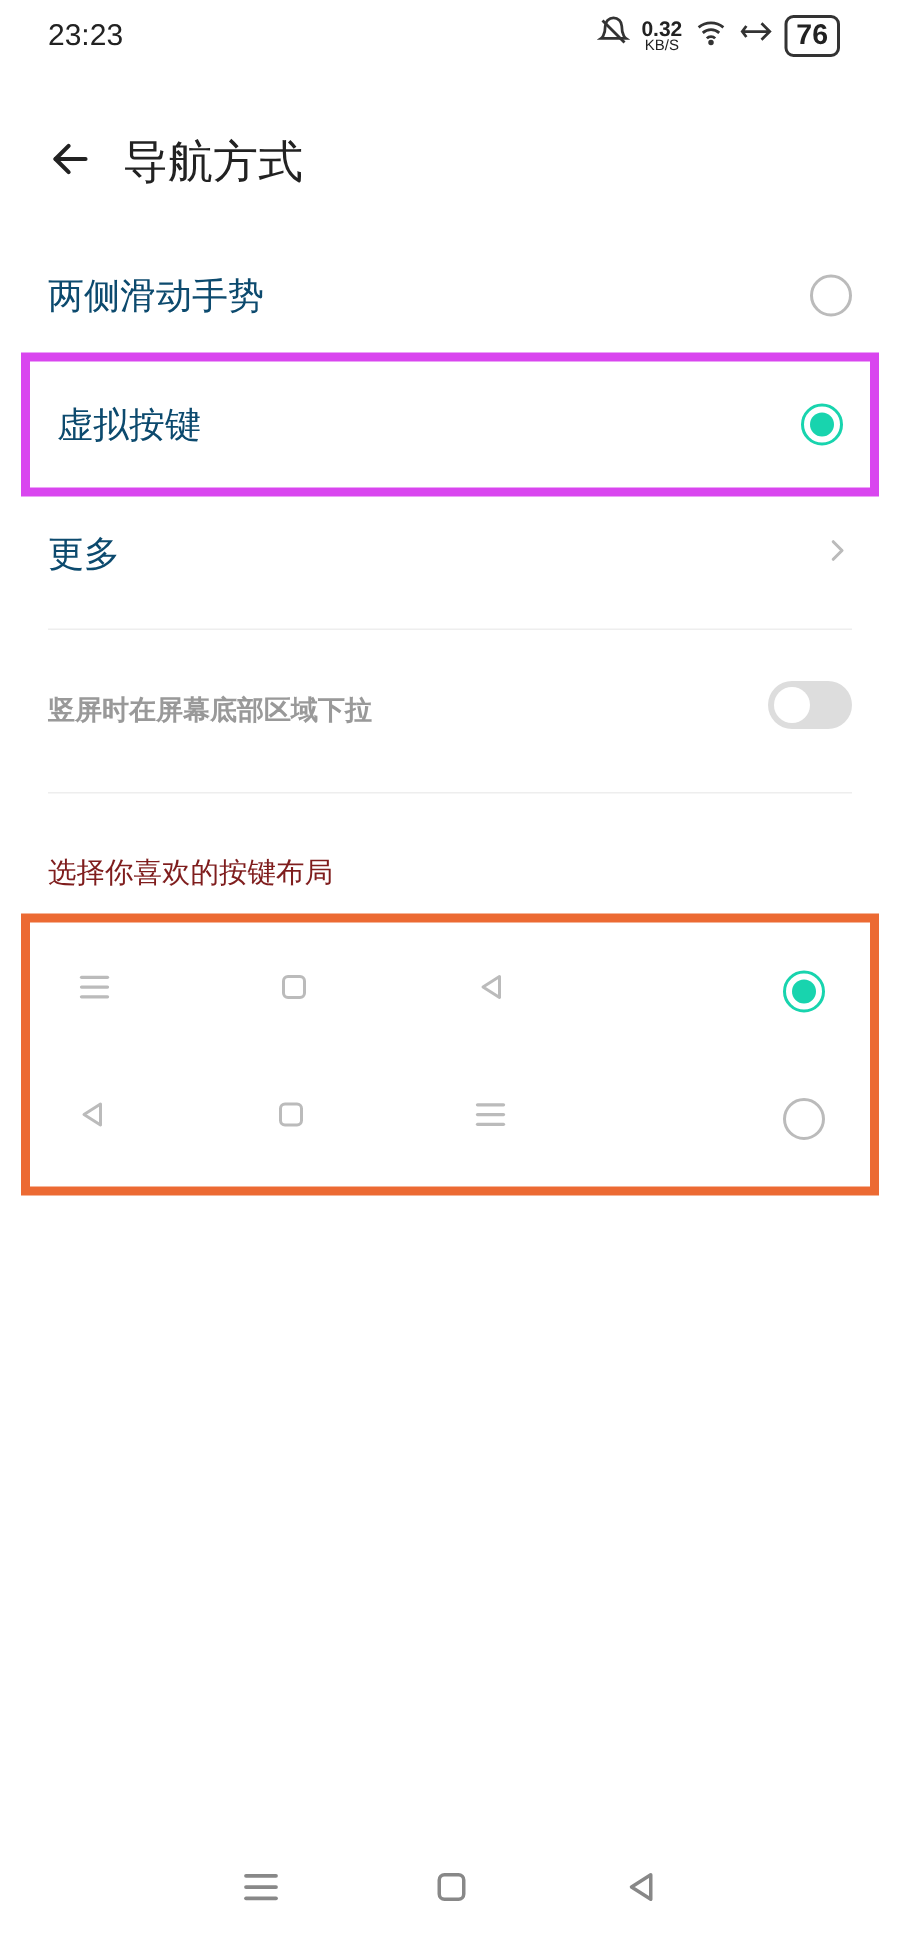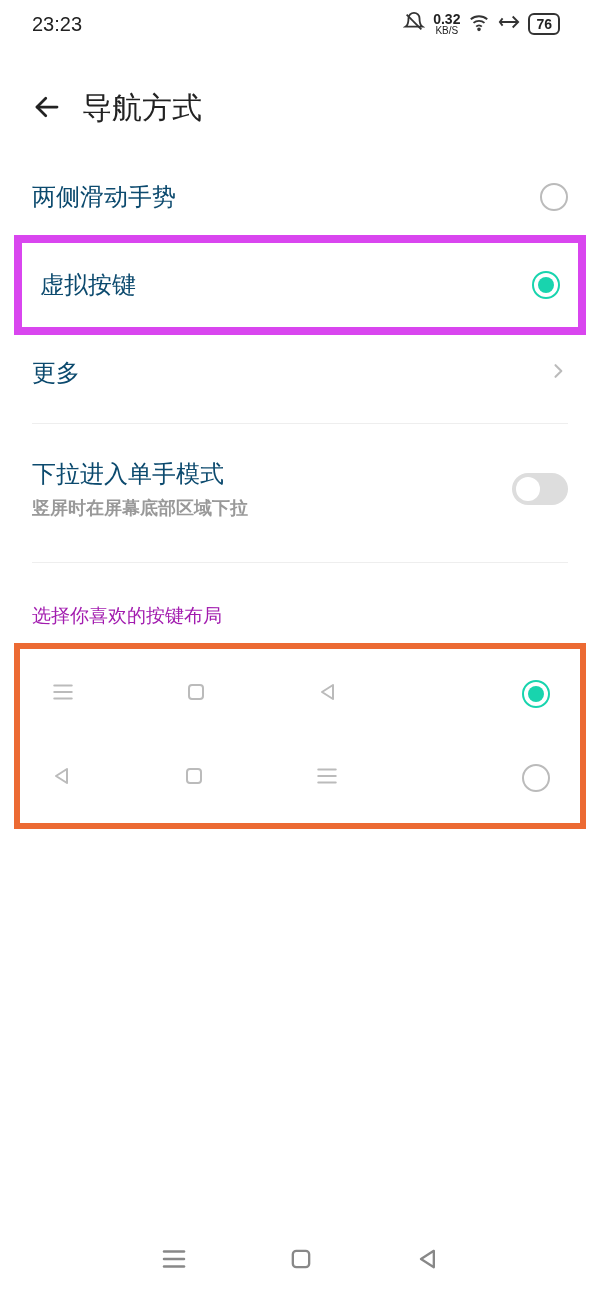--- a/index.html
+++ b/index.html
@@ -31,21 +31,21 @@
   .kbs {
     font-size: 10px;
     line-height: 1;
     text-align: center;
   }
   .kbs .num { font-size: 14px; font-weight: 600; }
   .battery {
     border: 2px solid #333;
     border-radius: 6px;
     padding: 1px 6px;
-    font-size: 14px;
+    font-size: 19px;
     font-weight: 600;
     position: relative;
   }
 
   
   .header {
     display: flex;
     align-items: center;
     gap: 20px;
     padding: 40px 32px 30px 32px;
@@ -66,21 +66,21 @@
     font-size: 24px;
     color: #0c4a6e;
   }
   .row-sub {
     font-size: 18px;
     color: #999;
     margin-top: 6px;
     font-weight: bold;
   }
   .highlight-box {
-    border: 8px solid #d946ef;
+    border: 6px solid #d946ef;
     margin: 0 14px;
   }
   .highlight-box .row {
     padding: 26px 18px;
   }
 
   .radio {
     width: 28px; height: 28px;
     border-radius: 50%;
     border: 2px solid #bbb;
@@ -112,21 +112,21 @@
     content: "";
     position: absolute;
     left: 4px; top: 4px;
     width: 24px; height: 24px;
     border-radius: 50%;
     background: #fff;
   }
 
   .section-label {
     font-size: 19px;
-    color: #a21caf;
+    color: #7f1d1d;
     padding: 28px 32px 14px 32px;
   }
 
   .layout-options {
     border: 6px solid #ec6a33;
     margin: 0 14px;
     padding: 18px 10px;
   }
   .layout-row {
     display: flex;
@@ -214,21 +214,20 @@
     <svg width="20" height="20" viewBox="0 0 24 24" fill="none" stroke="#bbb" stroke-width="2.5" stroke-linecap="round" stroke-linejoin="round">
       <path d="M9 5l7 7-7 7"></path>
     </svg>
   </span>
 </div>
 
 <div class="divider"></div>
 
 <div class="row" style="align-items:center;">
   <div>
-    <div class="row-label">下拉进入单手模式</div>
     <div class="row-sub">竖屏时在屏幕底部区域下拉</div>
   </div>
   <div class="toggle"></div>
 </div>
 
 <div class="divider" style="margin-top:20px;"></div>
 
 <div class="section-label">选择你喜欢的按键布局</div>
 
 <div class="layout-options">

